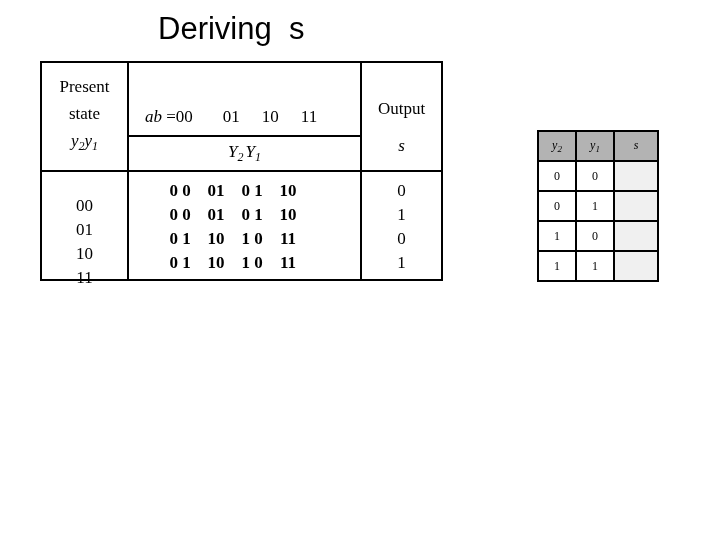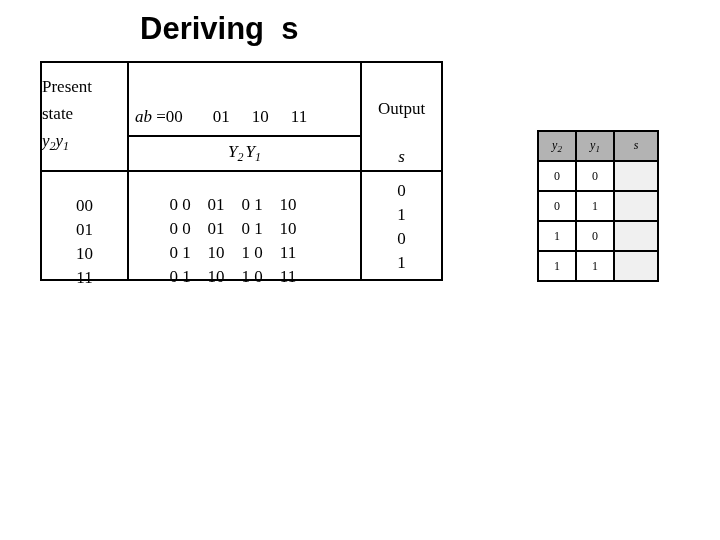--- a/index.html
+++ b/index.html
@@ -7,23 +7,23 @@
     width:720px;height:540px;
     background:var(--page-bg,#ffffff);
     font-family:"Liberation Serif","DejaVu Serif",serif;
     color:var(--text,#000000);
     position:relative;
     overflow:hidden;
   }
 
   
   .title{
-    position:absolute;left:140px;top:12px;
+    position:absolute;left:158px;top:12px;
     font-family:"Liberation Sans","DejaVu Sans",sans-serif;
-    font-weight:bold;font-size:31px;line-height:34px;
+    font-weight:normal;font-size:31px;line-height:34px;
     white-space:pre;color:var(--text,#000000);
     margin:0;
   }
 
   
   .main-table{
     position:absolute;left:40px;top:61px;
     width:399px;height:216px;
     border:2px solid var(--border,#000000);
     box-sizing:content-box;
@@ -31,58 +31,58 @@
     grid-template-columns:87px 231px 81px;
     grid-template-rows:36px 38px 33px 109px;
     font-size:17px;
   }
   .cell{box-sizing:border-box;}
 
   .present-header{
     grid-column:1;grid-row:1/4;
     border-right:2px solid var(--border,#000000);
     display:flex;flex-direction:column;justify-content:center;
-    align-items:flex-start;line-height:27px;text-align:center;
+    align-items:center;line-height:27px;text-align:center;
   }
   .nextstate-header{
     grid-column:2;grid-row:1;
     border-bottom:2px solid var(--border,#000000);
     display:flex;align-items:center;justify-content:center;
   }
   .ab-row{
     grid-column:2;grid-row:2;
     border-bottom:2px solid var(--border,#000000);
     display:flex;align-items:center;
-    padding-left:6px;
+    padding-left:16px;
   }
   .ab-row .abcol{display:inline-block;text-align:center;}
   .ab-row .c1{margin-left:30px;}
   .ab-row .c2{margin-left:22px;}
   .ab-row .c3{margin-left:22px;}
   .ys-row{
     grid-column:2;grid-row:3;
     display:flex;align-items:center;justify-content:center;
   }
   .output-header{
     grid-column:3;grid-row:1/4;
     border-left:2px solid var(--border,#000000);
     display:flex;flex-direction:column;align-items:center;
-    padding-top:32px;line-height:27px;gap:21px;
+    padding-top:32px;line-height:27px;gap:10px;
   }
 
   .body-present{
     grid-column:1;grid-row:4;
     border-right:2px solid var(--border,#000000);
     border-top:2px solid var(--border,#000000);
     text-align:center;padding-top:22px;line-height:24px;
   }
   .body-next{
     grid-column:2;grid-row:4;
     border-top:2px solid var(--border,#000000);
-    padding-top:21px;line-height:24px;
+    padding-top:7px;line-height:24px;font-weight:bold;
   }
   .body-next .nline{display:flex;padding-left:33px;}
   .body-next .nval{width:36px;text-align:center;white-space:pre;}
   .body-output{
     grid-column:3;grid-row:4;
     border-left:2px solid var(--border,#000000);
     border-top:2px solid var(--border,#000000);
     text-align:center;padding-top:7px;line-height:24px;
   }
 

